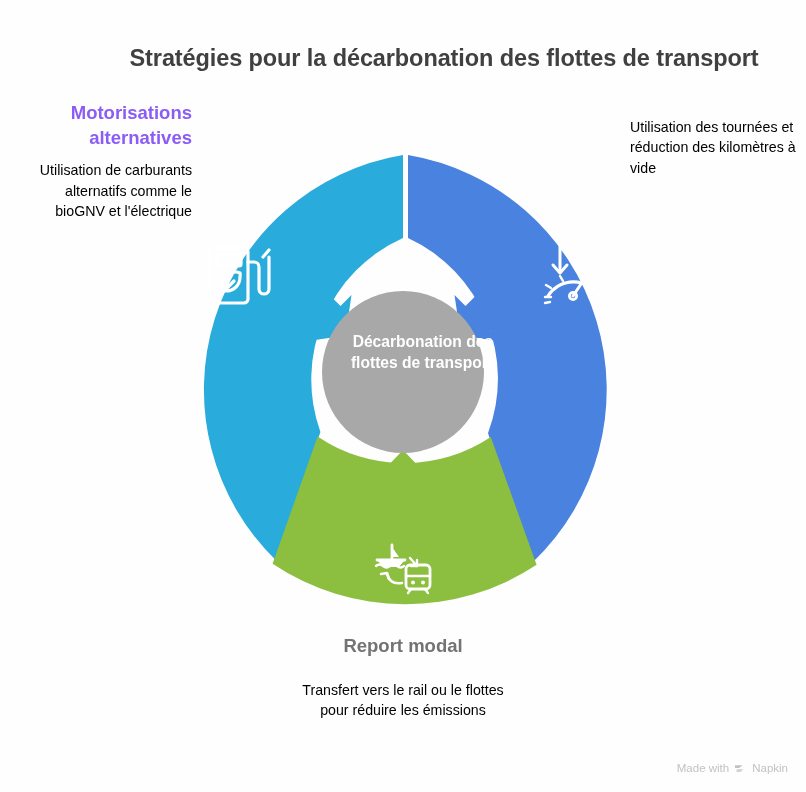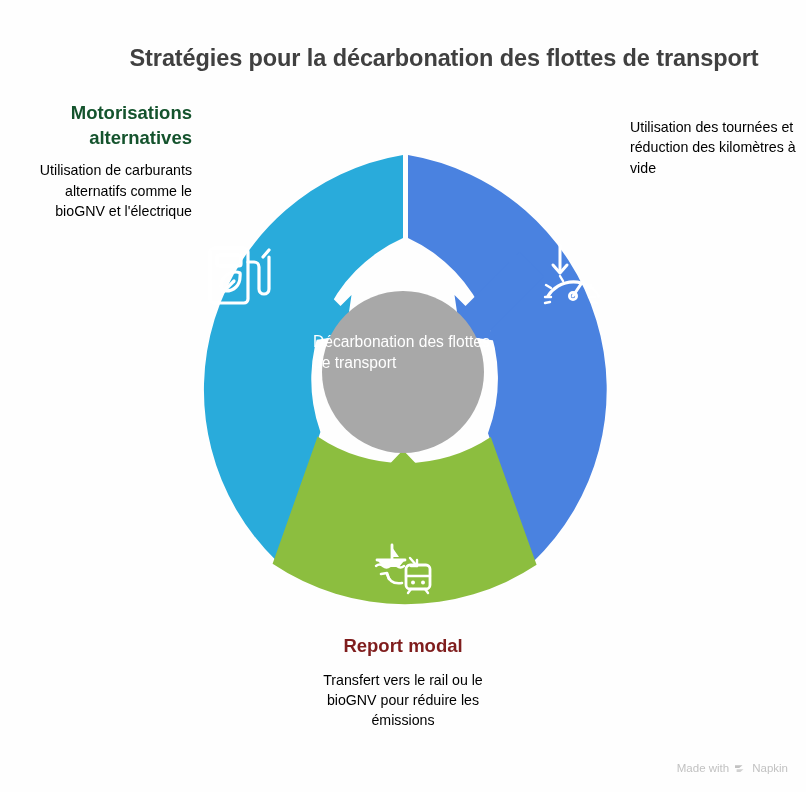--- a/index.html
+++ b/index.html
@@ -60,48 +60,48 @@
     color: #000000;
     margin: 0;
   }
 
   #block-left {
     left: 14px;
     top: 101px;
     width: 178px;
     text-align: right;
   }
-  #block-left .label-heading { color: #14532d; }
+  #block-left .label-heading { color: #8b5cf6; }
 
   #block-right {
     left: 630px;
     top: 117px;
     width: 176px;
     text-align: left;
   }
   #block-right .label-heading { color: #4a82e0; }
 
   #block-bottom {
     left: 301px;
     top: 634px;
     width: 204px;
     text-align: center;
   }
-  #block-bottom .label-heading { color: #7f1d1d; margin-bottom: 11px; }
+  #block-bottom .label-heading { color: #737373; margin-bottom: 21px; }
 
   
   .center-text {
     position: absolute;
     left: 313px;
     top: 332px;
     width: 180px;
-    text-align: left;
+    text-align: right;
     color: #ffffff;
     font-size: 15.6px;
-    font-weight: normal;
+    font-weight: bold;
     line-height: 1.32;
     pointer-events: none;
   }
 
   
   .watermark {
     position: absolute;
     right: 18px;
     bottom: 18px;
     display: flex;
@@ -239,21 +239,21 @@
     <p class="label-heading">Motorisations alternatives</p>
     <p class="label-desc">Utilisation de carburants alternatifs comme le bioGNV et l'électrique</p>
   </div>
 
   <div class="label-block" id="block-right">
     <p class="label-desc">Utilisation des tournées et réduction des kilomètres à vide</p>
   </div>
 
   <div class="label-block" id="block-bottom">
     <p class="label-heading">Report modal</p>
-    <p class="label-desc">Transfert vers le rail ou le bioGNV pour réduire les émissions</p>
+    <p class="label-desc">Transfert vers le rail ou le flottes pour réduire les émissions</p>
   </div>
 
   <div class="watermark">
     <span>Made with</span>
     <svg class="wm-mark" width="13" height="11" viewBox="0 0 13 11">
       <path d="M1 2.2 L8.5 2.2 L5.2 5.0 L1 5.0 Z" fill="#c2c2c2"></path>
       <path d="M2.6 6.3 L9.5 6.3 L6.4 9.0 L2.6 9.0 Z" fill="#c2c2c2" opacity="0.75"></path>
     </svg>
     <span>Napkin</span>
   </div>

